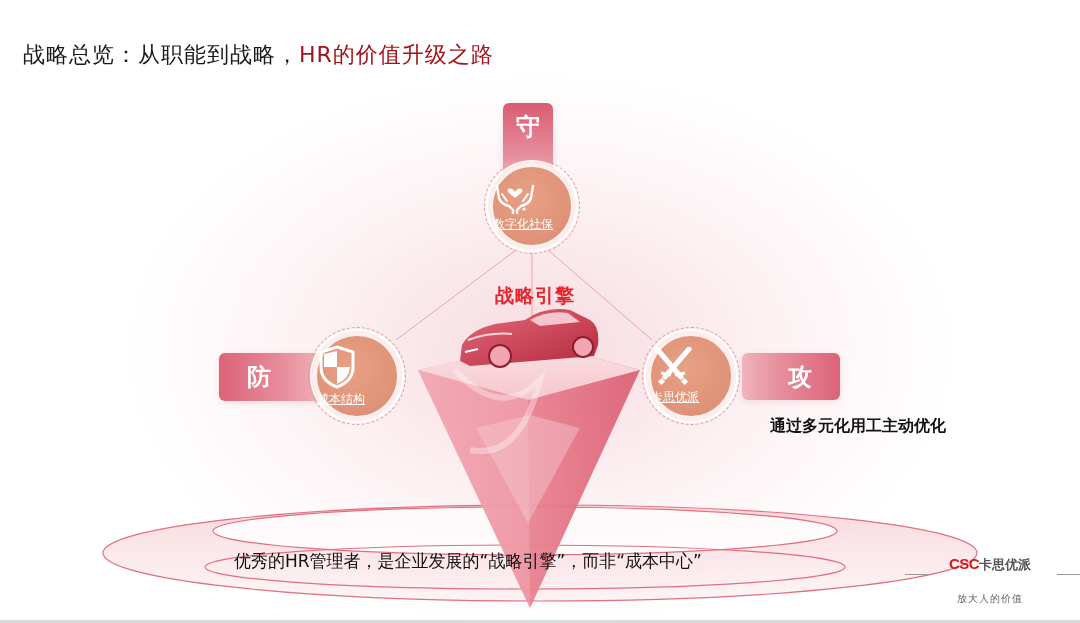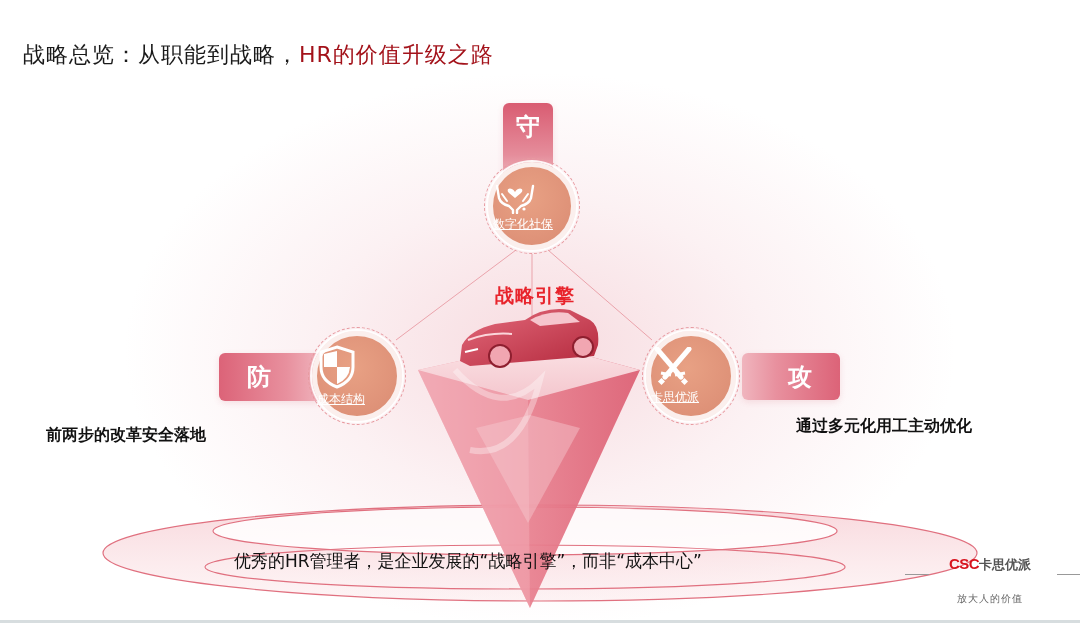--- a/index.html
+++ b/index.html
@@ -53,21 +53,21 @@
   .node-right { left: 646px; top: 331px; width: 90px; height: 90px; }
   .node .lbl { font-size: 12px; margin-top: 2px; white-space: nowrap; }
   .node svg { display: block; }
 
   .desc {
     position: absolute; font-size: 16px; font-weight: bold; color: #111;
     line-height: 30px; white-space: nowrap;
   }
   .desc-top { left: 584px; top: 107px; }
   .desc-left { left: 46px; top: 420px; }
-  .desc-right { left: 770px; top: 411px; margin-left: 26px; }
+  .desc-right { left: 770px; top: 411px; }
 
   .engine {
     position: absolute; left: 495px; top: 283px; font-size: 19px; font-weight: bold;
     color: #e8232b; letter-spacing: 1px; white-space: nowrap;
   }
 
   .slogan {
     position: absolute; left: 234px; top: 550px; font-size: 17px; color: #111;
     white-space: nowrap; letter-spacing: 0px; transform: scaleY(1.05);
   }
@@ -188,21 +188,20 @@
       <rect x="31" y="32" width="5" height="5" fill="#fff" transform="rotate(45 33.5 34.5)"></rect>
       <rect x="8" y="32" width="5" height="5" fill="#fff" transform="rotate(45 10.5 34.5)"></rect>
     </svg>
   </span>
   <span class="lbl">卡思优派</span>
 </div>
 
 <div class="desc desc-top">
 </div>
 <div class="desc desc-left">
-  <div>前两步的改革安全落地</div>
 </div>
 <div class="desc desc-right">
   <div>通过多元化用工主动优化</div>
 </div>
 
 <div class="slogan">优秀的HR管理者，是企业发展的“战略引擎”，而非“成本中心”</div>
 
 <div class="logo-line l"></div>
 <div class="logo-line r"></div>
 <div class="logo">

